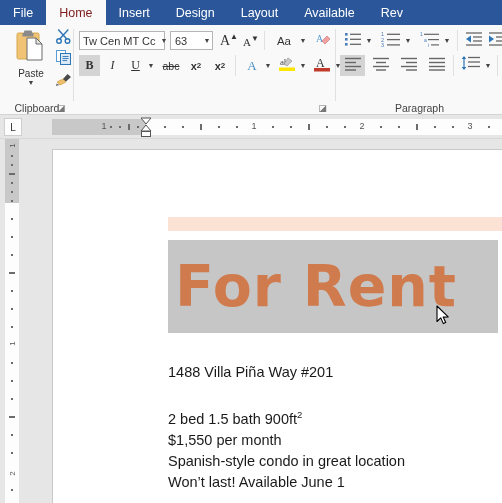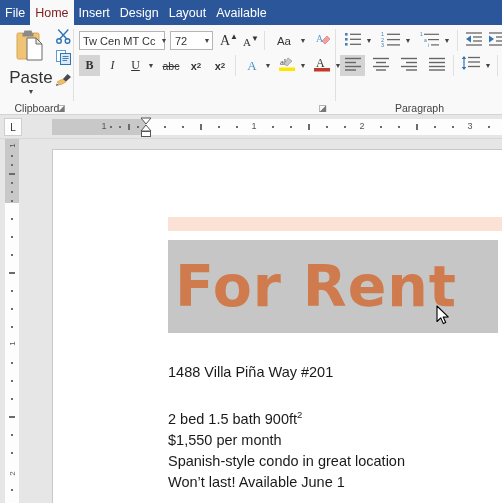--- a/index.html
+++ b/index.html
@@ -13,21 +13,21 @@
 
   
   .tabbar {
     position: absolute; top: 0; left: 0;
     width: 502px; height: 25px;
     background: #2b579a;
     display: flex; align-items: stretch;
   }
   .tab {
     display: flex; align-items: center; justify-content: center;
-    padding: 0 5px;
+    padding: 0 13px;
     font-size: 12.5px; color: #ffffff;
     white-space: nowrap; cursor: default;
   }
   .tab.active { background: #f9f9f9; color: #7f1d1d; }
 
   
   .ribbon {
     position: absolute; top: 25px; left: 0;
     width: 502px; height: 90px;
     background: #f9f9f9;
@@ -48,21 +48,21 @@
   }
 
   
   #g-clipboard { left: 0; width: 74px; }
   .paste-btn {
     position: absolute; top: 4px; left: 8px;
     width: 46px; height: 66px;
     display: flex; flex-direction: column; align-items: center;
     cursor: default;
   }
-  .paste-label { font-size: 17px; color: #333; margin-top: 1px; }
+  .paste-label { font-size: 10px; color: #333; margin-top: 1px; }
   .paste-caret {
     font-size: 7px; color: #444; line-height: 6px; margin-top: 1px;
   }
   .clip-small {
     position: absolute; left: 54px; width: 19px; height: 19px;
     display: flex; align-items: center; justify-content: center;
     cursor: default;
   }
 
   
@@ -206,20 +206,21 @@
 
 <div id="app">
 
   <div class="tabbar">
     <div class="tab">File</div>
     <div class="tab active">Home</div>
     <div class="tab">Insert</div>
     <div class="tab">Design</div>
     <div class="tab">Layout</div>
     <div class="tab">Available</div>
+    <div class="tab">Rev</div>
   </div>
 
   <div class="ribbon">
 
     <div class="group" id="g-clipboard">
       <div class="paste-btn">
         <span>
           <svg width="34" height="34" viewBox="0 0 34 34">
             <rect x="3" y="4" width="22" height="26" rx="1.5" fill="#f0c375" stroke="#d6a851" stroke-width="1"></rect>
             <rect x="10" y="1.5" width="8" height="5" rx="1" fill="#8a8a8a"></rect>
@@ -266,21 +267,21 @@
       </div>
 
       <div class="group-label">Clipboard</div>
       <div class="dlg" style="left:57px;">◪</div>
       <div class="group-sep" style="left:73px;"></div>
     </div>
 
     <div class="group" id="g-font">
       <div class="fontname-box">Tw Cen MT Cc</div>
       <div class="cbcaret" style="left:83px;">▼</div>
-      <div class="fontsize-box">72</div>
+      <div class="fontsize-box">63</div>
       <div class="cbcaret" style="left:126px;">▼</div>
 
       <div class="rbtn" style="top:6px; left:144px; width:20px; height:19px;">
         <span style="font-size:14px;font-family:'Liberation Serif',serif;">A<span style="font-size:8px;vertical-align:super;">▲</span></span>
       </div>
       <div class="rbtn" style="top:6px; left:166px; width:20px; height:19px;">
         <span style="font-size:11px;font-family:'Liberation Serif',serif;">A<span style="font-size:8px;vertical-align:super;">▼</span></span>
       </div>
       <div class="group-sep" style="left:189px; top:6px; height:19px;"></div>
       <div class="rbtn" style="top:6px; left:194px; width:30px; height:19px; font-size:11.5px;">Aa</div>

